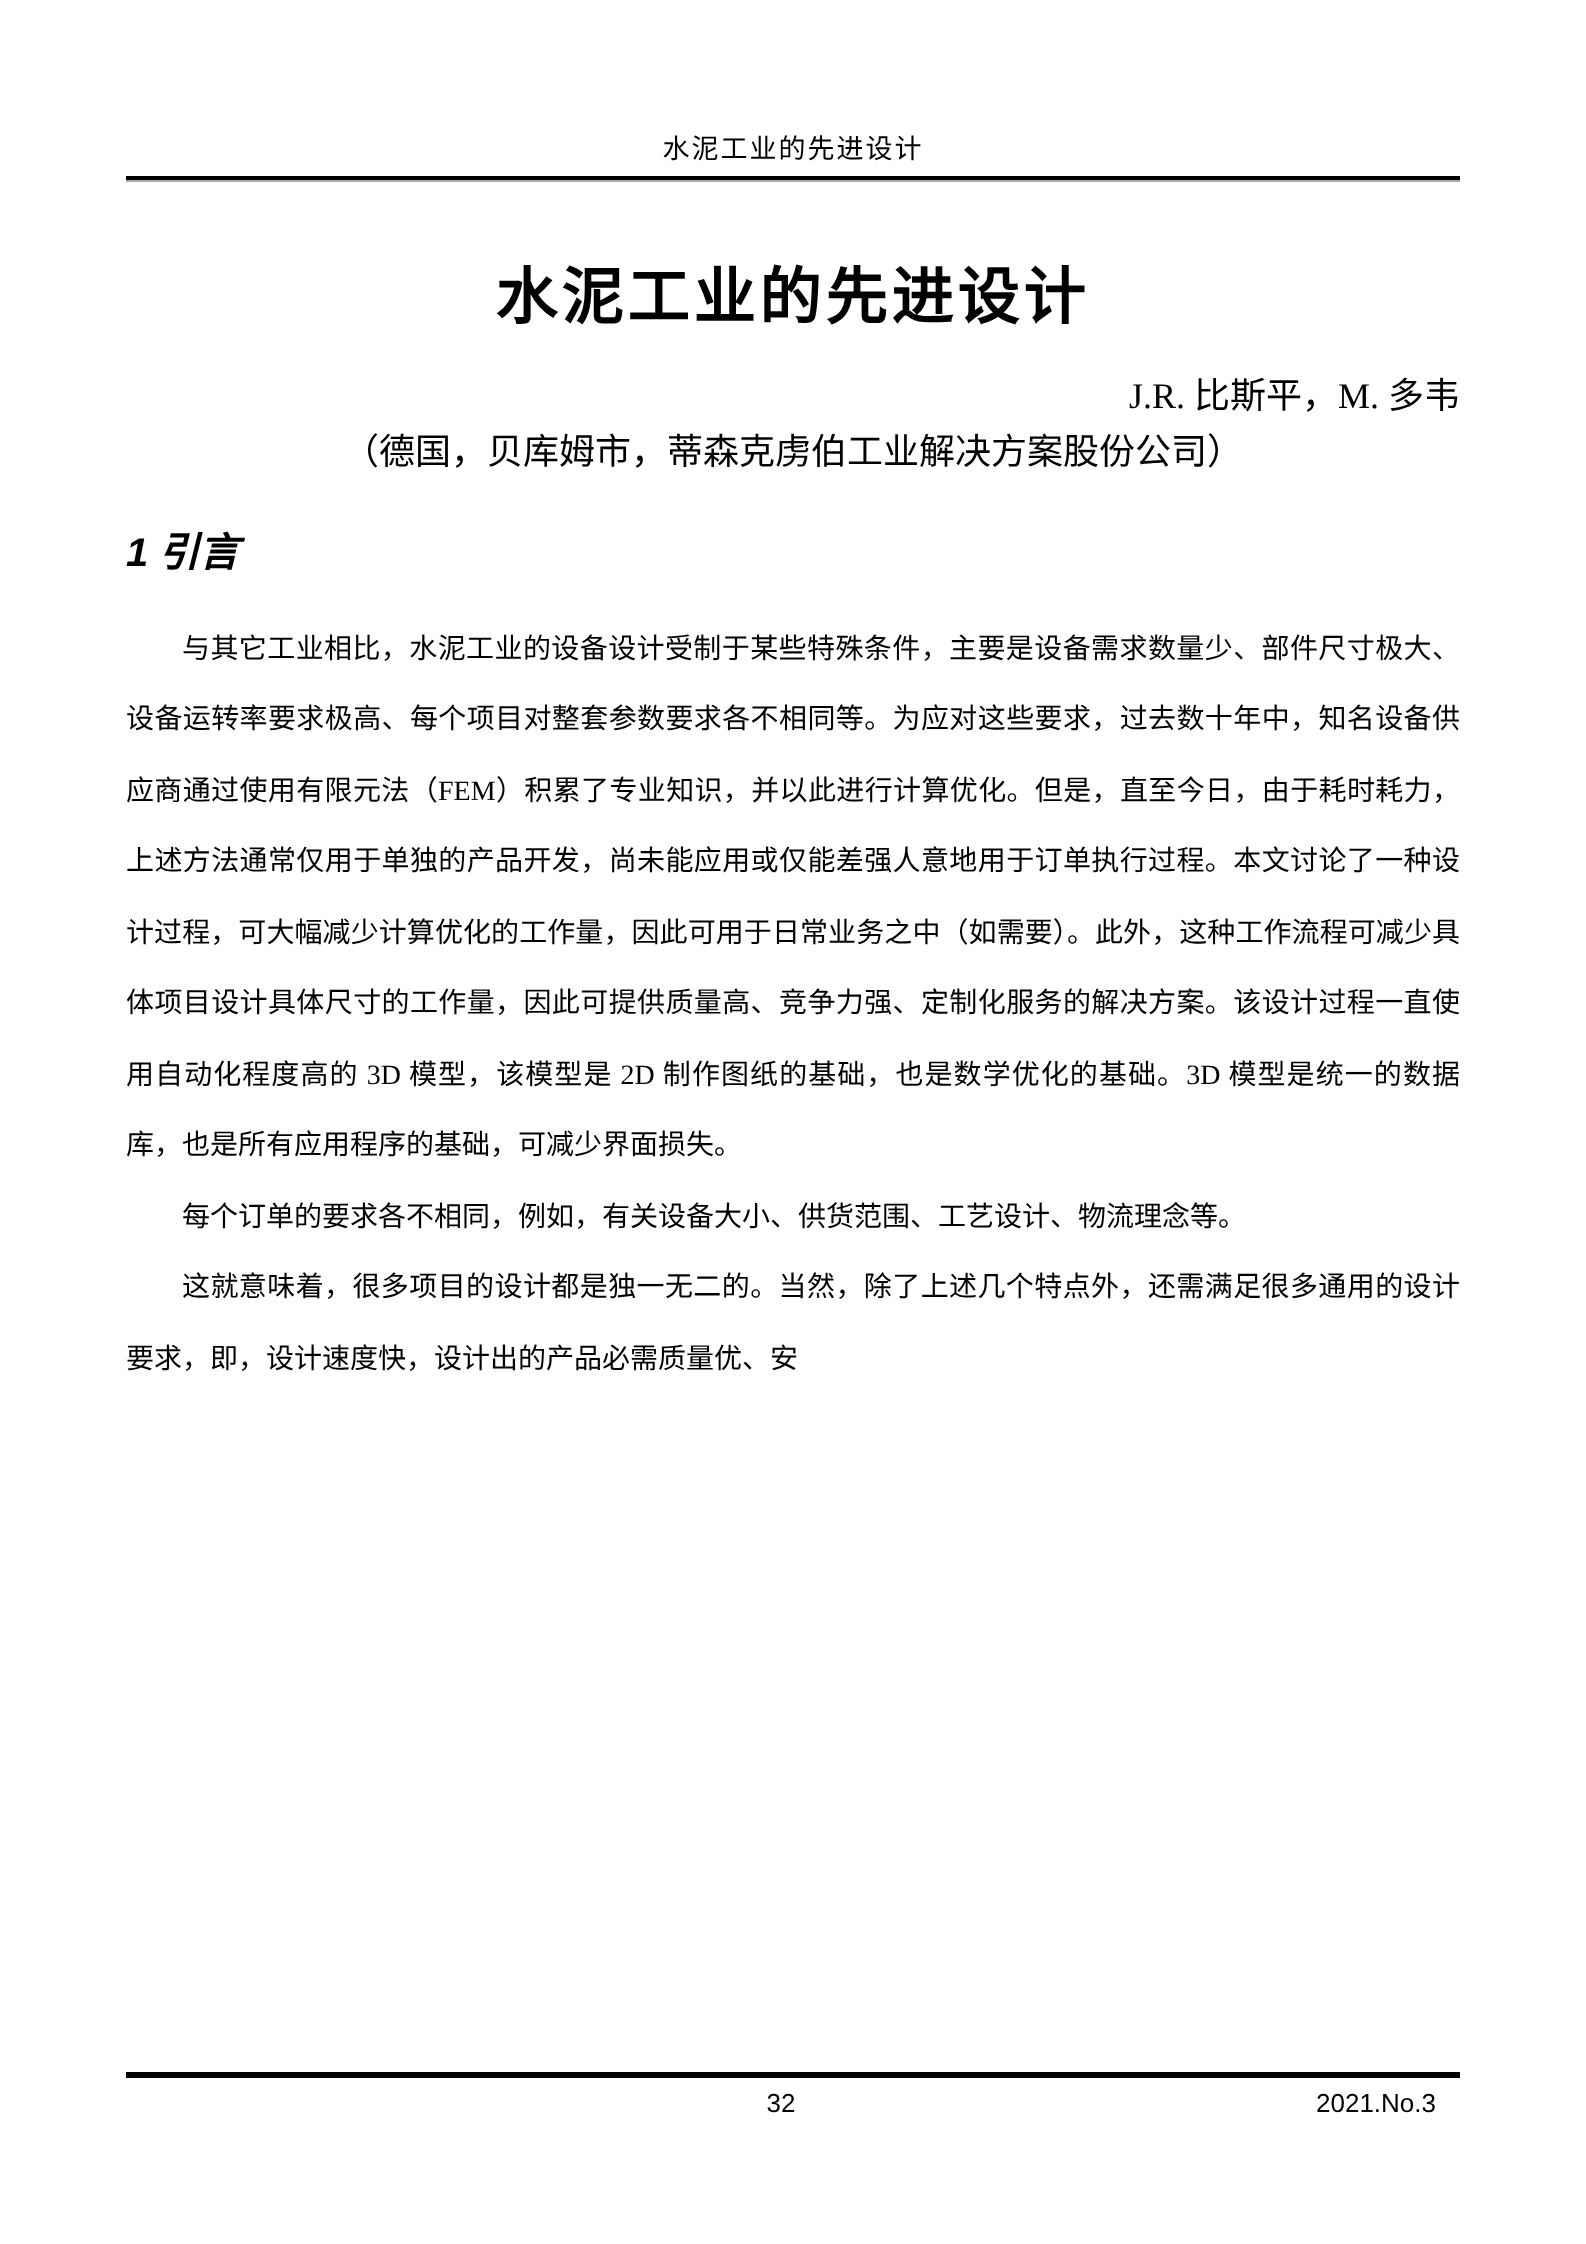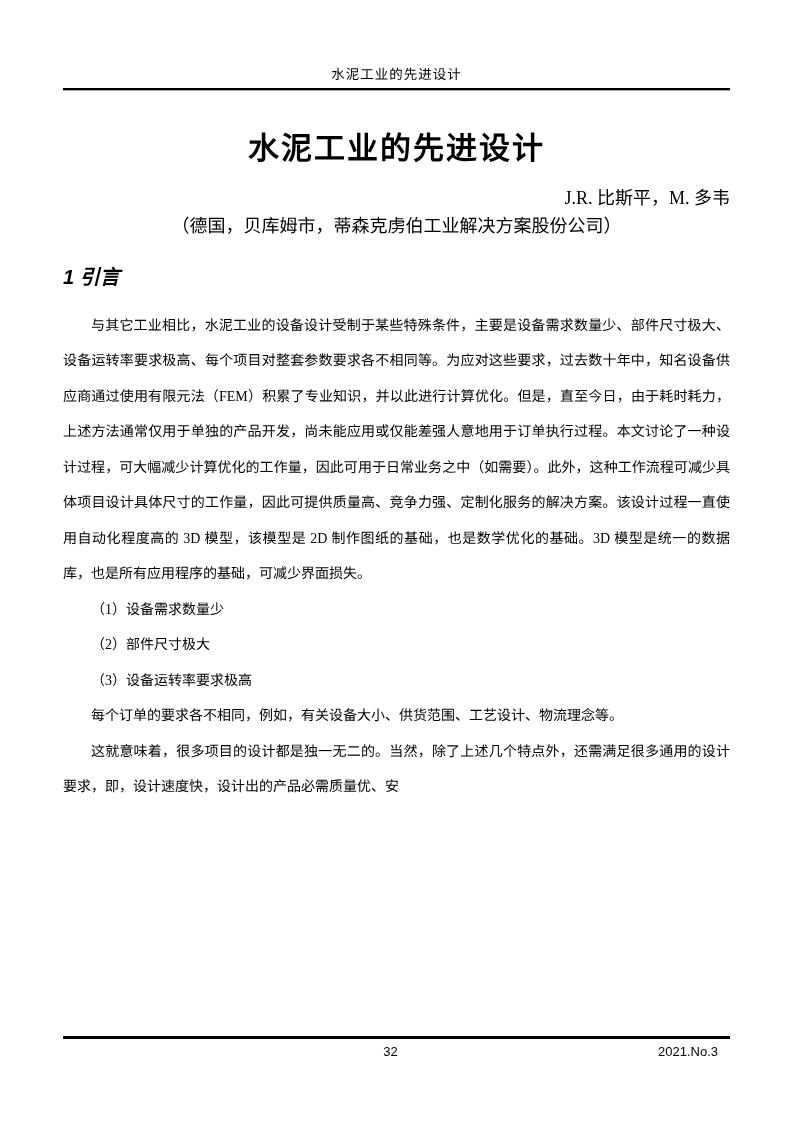--- a/index.html
+++ b/index.html
@@ -134,25 +134,20 @@
 
     <div class="authors">J.R. 比斯平，M. 多韦</div>
 
     <div class="affiliation">（德国，贝库姆市，蒂森克虏伯工业解决方案股份公司）</div>
 
     <h2 class="section-heading">1 引言</h2>
 
     <div class="body-text">
       <p>与其它工业相比，水泥工业的设备设计受制于某些特殊条件，主要是设备需求数量少、部件尺寸极大、设备运转率要求极高、每个项目对整套参数要求各不相同等。为应对这些要求，过去数十年中，知名设备供应商通过使用有限元法（FEM）积累了专业知识，并以此进行计算优化。但是，直至今日，由于耗时耗力，上述方法通常仅用于单独的产品开发，尚未能应用或仅能差强人意地用于订单执行过程。本文讨论了一种设计过程，可大幅减少计算优化的工作量，因此可用于日常业务之中（如需要）。此外，这种工作流程可减少具体项目设计具体尺寸的工作量，因此可提供质量高、竞争力强、定制化服务的解决方案。该设计过程一直使用自动化程度高的 3D 模型，该模型是 2D 制作图纸的基础，也是数学优化的基础。3D 模型是统一的数据库，也是所有应用程序的基础，可减少界面损失。</p>
 
-      <ul>
-        <li>（1）设备需求数量少</li>
-        <li>（2）部件尺寸极大</li>
-        <li>（3）设备运转率要求极高</li>
-      </ul>
 
       <p>每个订单的要求各不相同，例如，有关设备大小、供货范围、工艺设计、物流理念等。</p>
       <p>这就意味着，很多项目的设计都是独一无二的。当然，除了上述几个特点外，还需满足很多通用的设计要求，即，设计速度快，设计出的产品必需质量优、安</p>
     </div>
   </div>
 
   <div class="footer-rule"></div>
 
   <div class="footer-row">
     <span class="footer-page-number">32</span>

